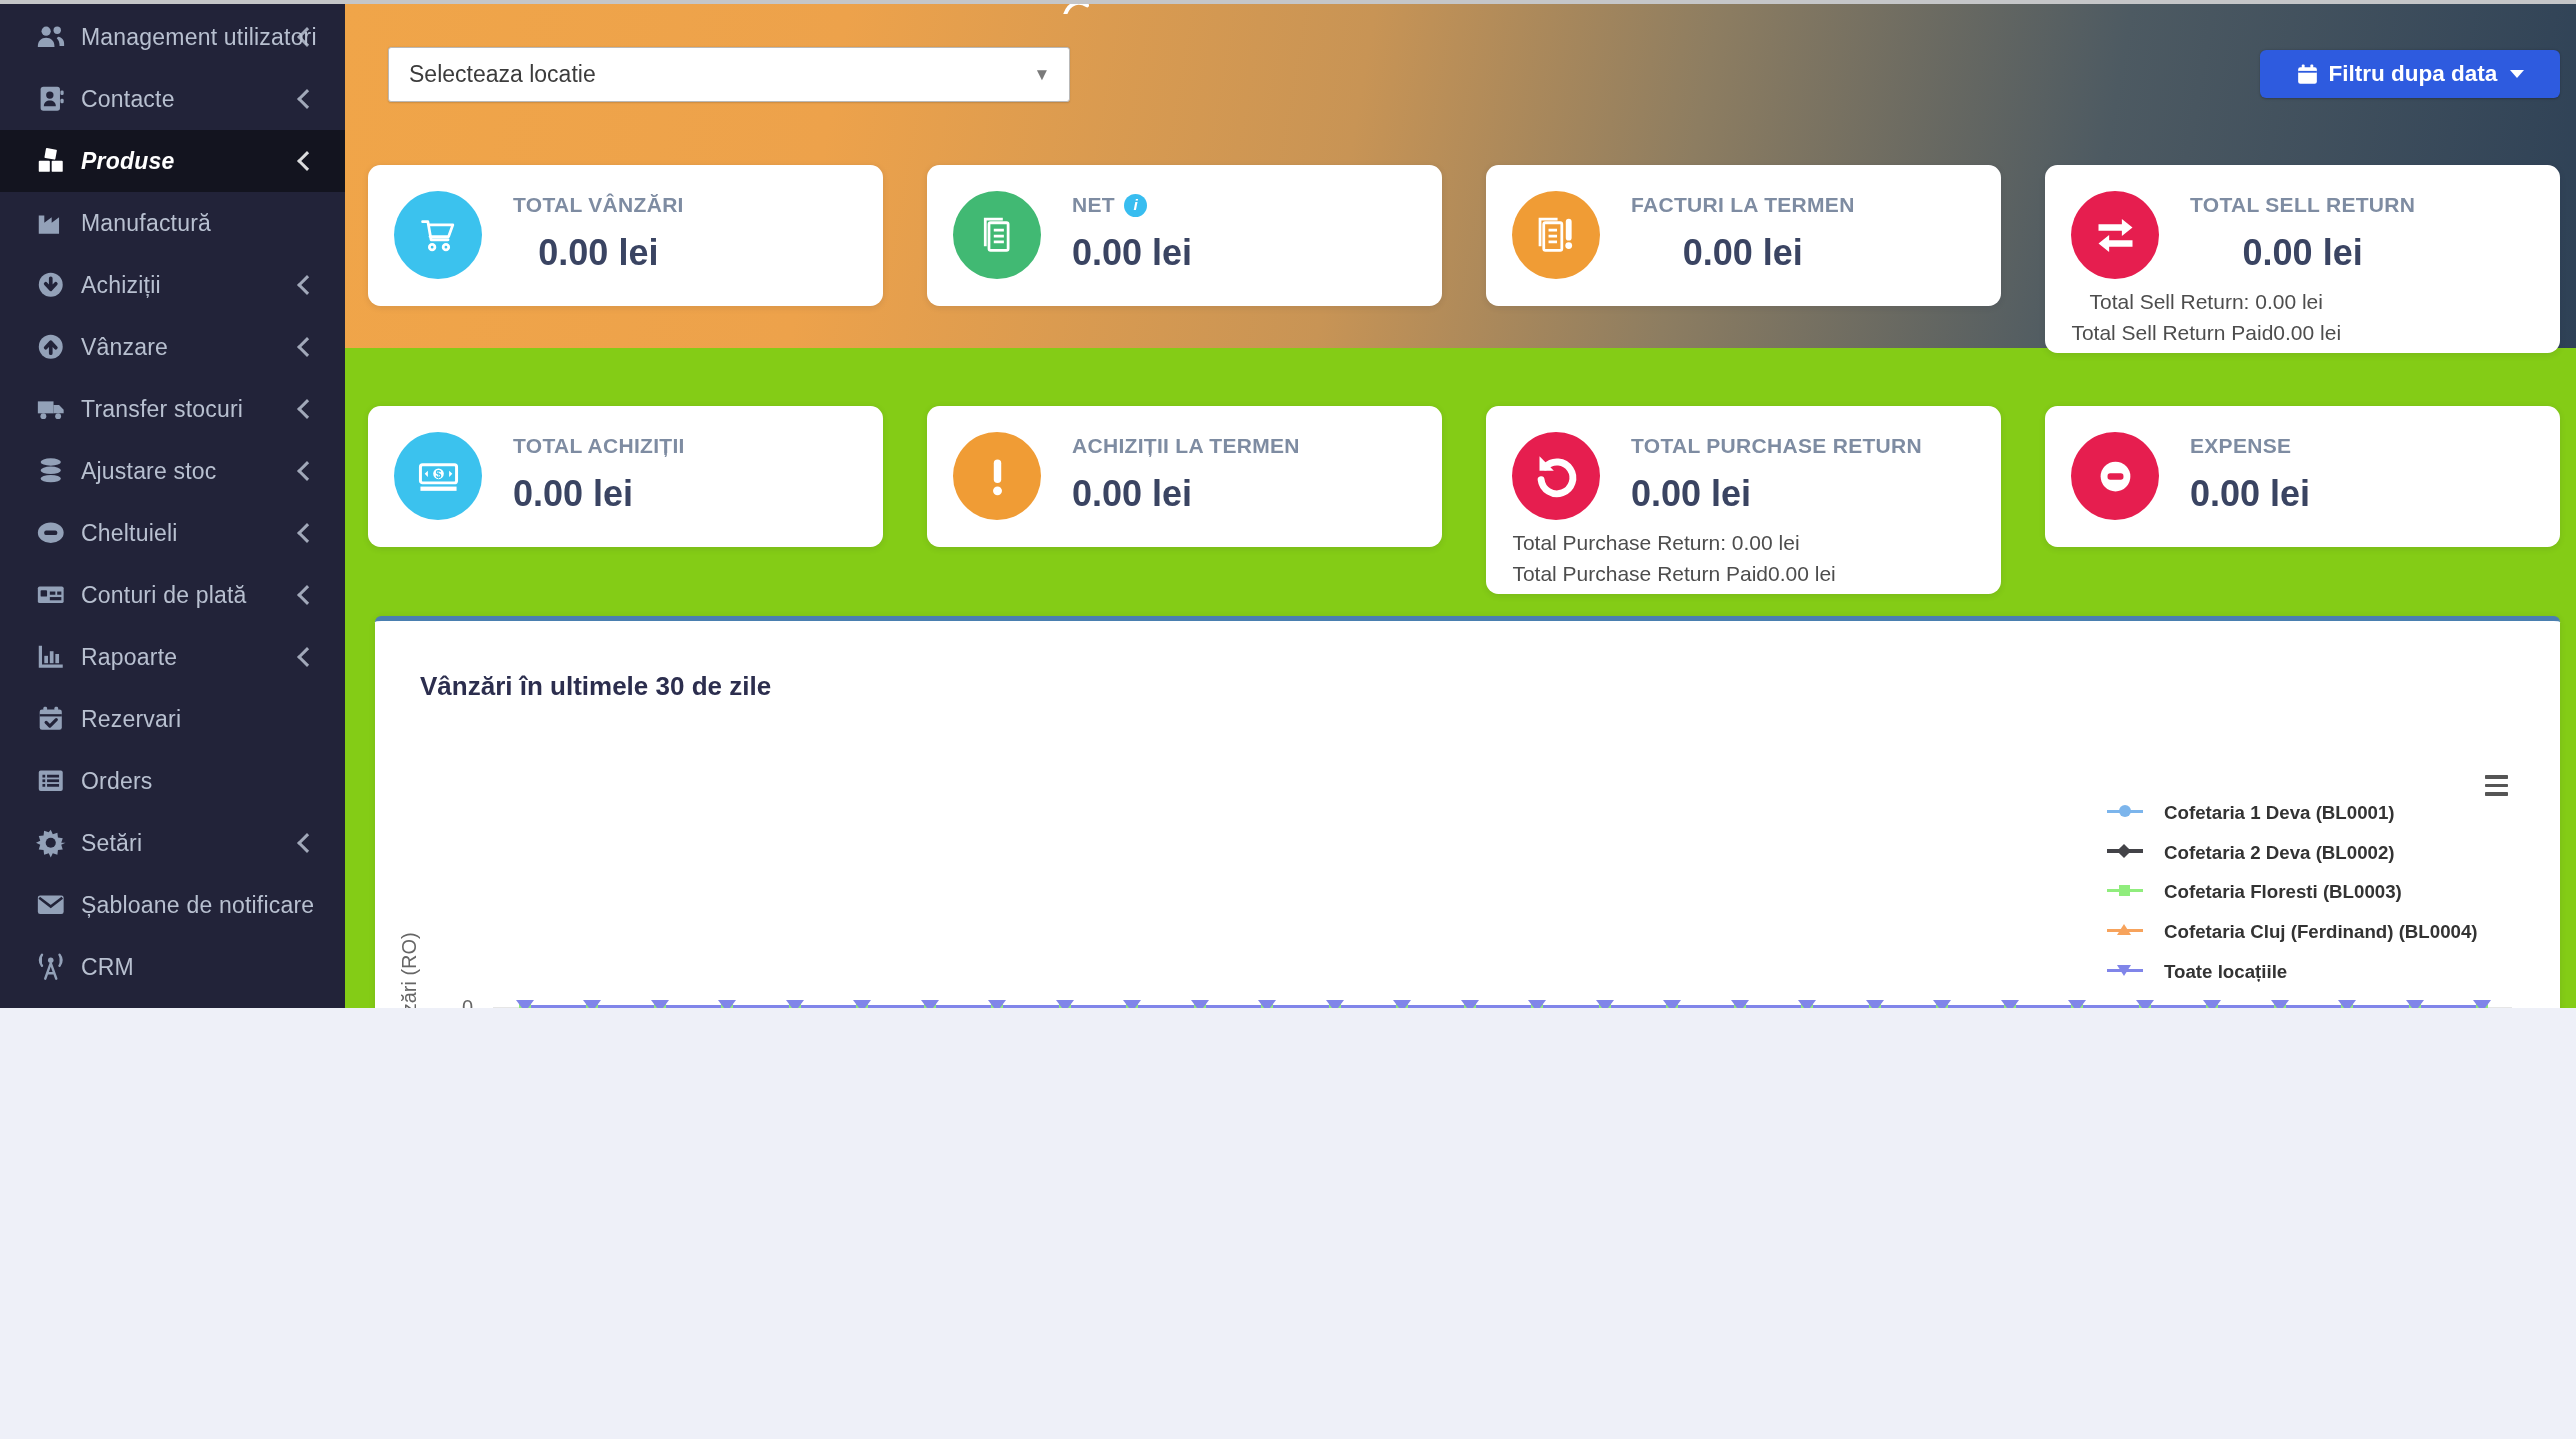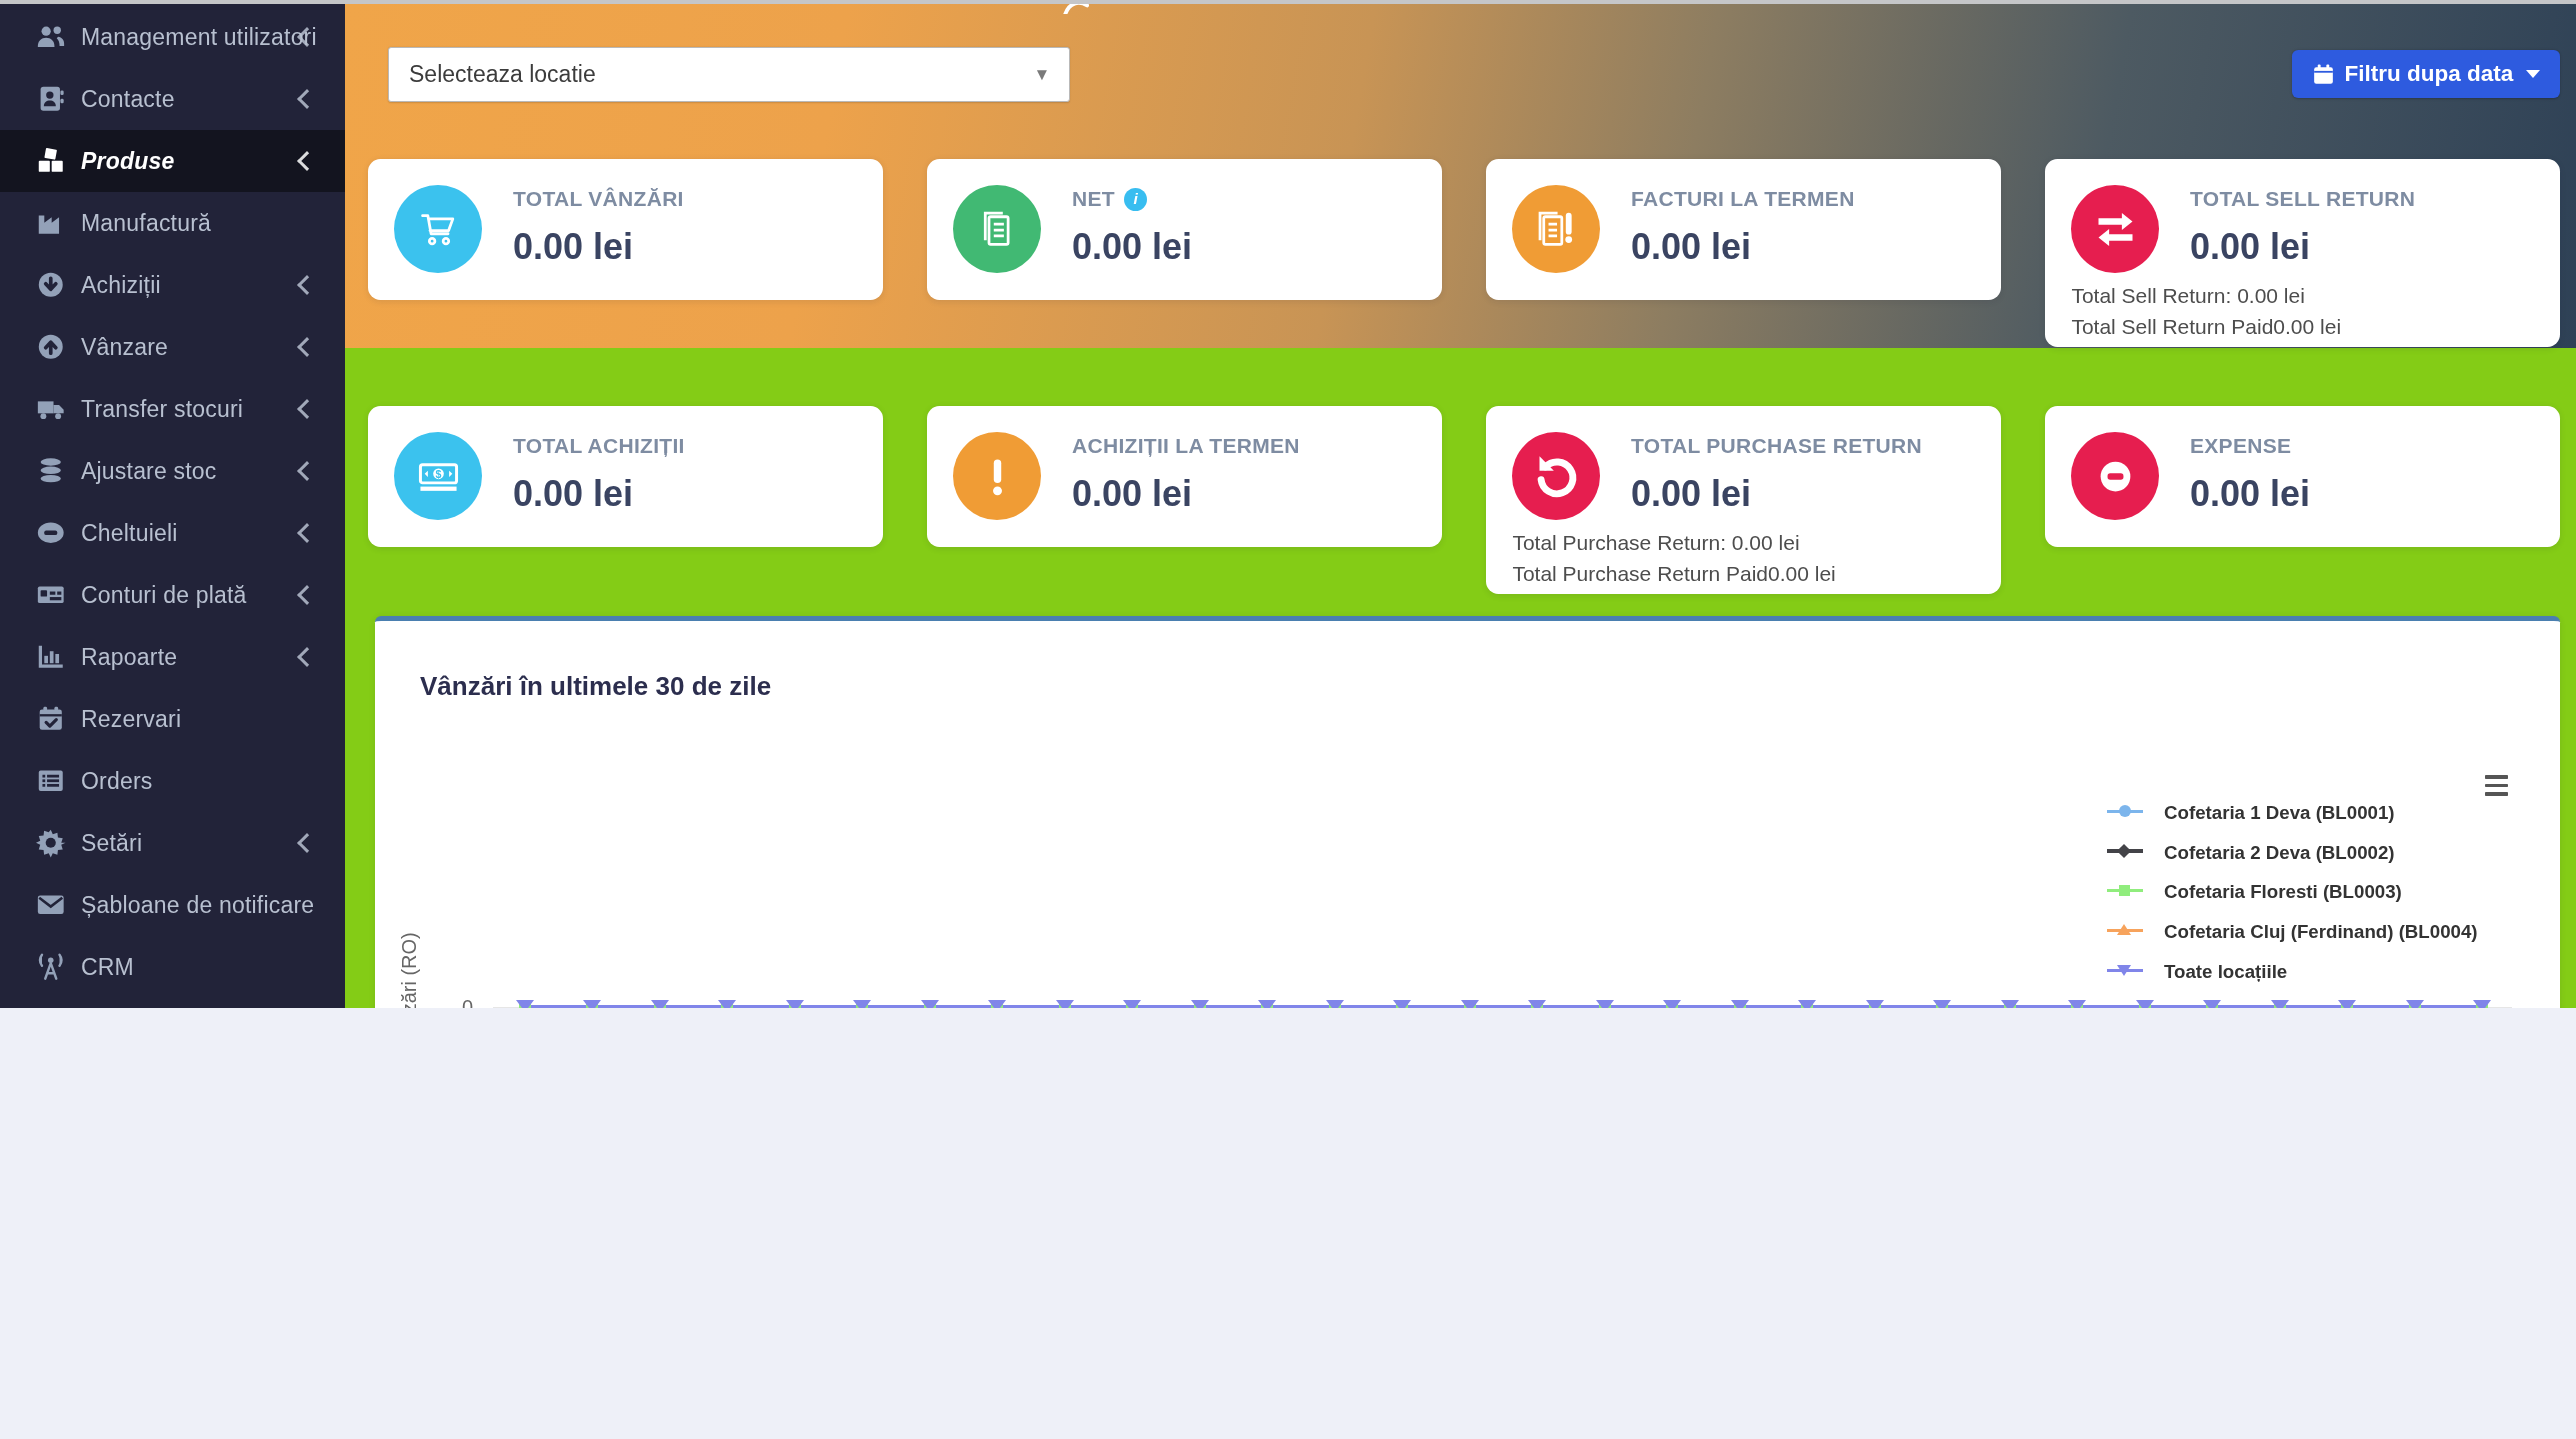--- a/index.html
+++ b/index.html
@@ -22,29 +22,29 @@
   
   #banner{position:absolute;left:345px;top:0;width:2231px;height:348px;
     background:linear-gradient(100deg,#f0a549 0%,#eda24b 22%,#c89455 45%,#8d7d61 60%,#4d5a62 78%,#2e4156 100%);}
   #script-fragment{position:absolute;left:718px;top:0;width:26.4px;height:14px;overflow:hidden;}
 
   #location-select{position:absolute;left:43px;top:47px;width:680px;height:53px;background:#ffffff;
     border:0.8px solid #b9b9b9;border-radius:3.1px;box-shadow:0 0.8px 1.6px rgba(0,0,0,.15);display:flex;align-items:center;cursor:pointer;}
   #location-select .sel-text{margin-left:20px;font-size:23px;color:#3c3c3c;}
   #location-select .sel-caret{position:absolute;right:18.7px;font-size:17px;color:#7a7a7a;}
 
-  #filter-btn{position:absolute;right:16.3px;top:50px;height:48px;padding:0 20px;background:#2e5bdf;border:none;
+  #filter-btn{position:absolute;right:16.3px;top:50px;height:48px;padding:0 36px;background:#2e5bdf;border:none;
     border-radius:6.2px;display:flex;align-items:center;gap:9.3px;color:#fff;font-size:22.5px;font-weight:700;cursor:pointer;
     font-family:"Liberation Sans",sans-serif;box-shadow:0 0.8px 2.3px rgba(0,0,0,.25);}
   #filter-btn svg{width:23px;height:23px;fill:#fff;}
   .caret-down{width:0;height:0;border-left:7px solid transparent;border-right:7px solid transparent;border-top:8.6px solid #fff;margin-left:3.1px;}
 
   
   .cards-row{position:absolute;left:368px;width:2192px;display:grid;grid-template-columns:repeat(4,1fr);gap:44px;align-items:start;z-index:10;}
-  #cards-row1{top:159px;}
+  #cards-row1{top:165px;text-align:center;}
   #cards-row2{top:406px;}
   .card{position:relative;background:#ffffff;border-radius:12.4px;height:141px;box-shadow:0 1.6px 6.2px rgba(30,30,60,.10);}
   .card.tall{height:188px;}
   .card-icon{position:absolute;left:26.4px;top:26.4px;width:88px;height:88px;border-radius:50%;display:flex;align-items:center;justify-content:center;}
   .card-icon svg{width:51px;height:51px;}
   .card-text{position:absolute;left:145px;top:28px;}
   .card-label{display:flex;align-items:center;gap:9.3px;font-size:21px;font-weight:700;letter-spacing:0.3px;color:#7e8ca2;white-space:nowrap;}
   .info-badge{width:23px;height:23px;border-radius:50%;background:#38bdf0;color:#fff;font-size:15.5px;font-weight:800;display:flex;align-items:center;justify-content:center;cursor:pointer;font-style:italic;}
   .card-value{margin-top:15px;font-size:36px;font-weight:800;color:#3a4462;}
   .card-sub{position:absolute;left:26.4px;top:121px;font-size:21px;color:#4d4d4d;line-height:31px;white-space:nowrap;}

